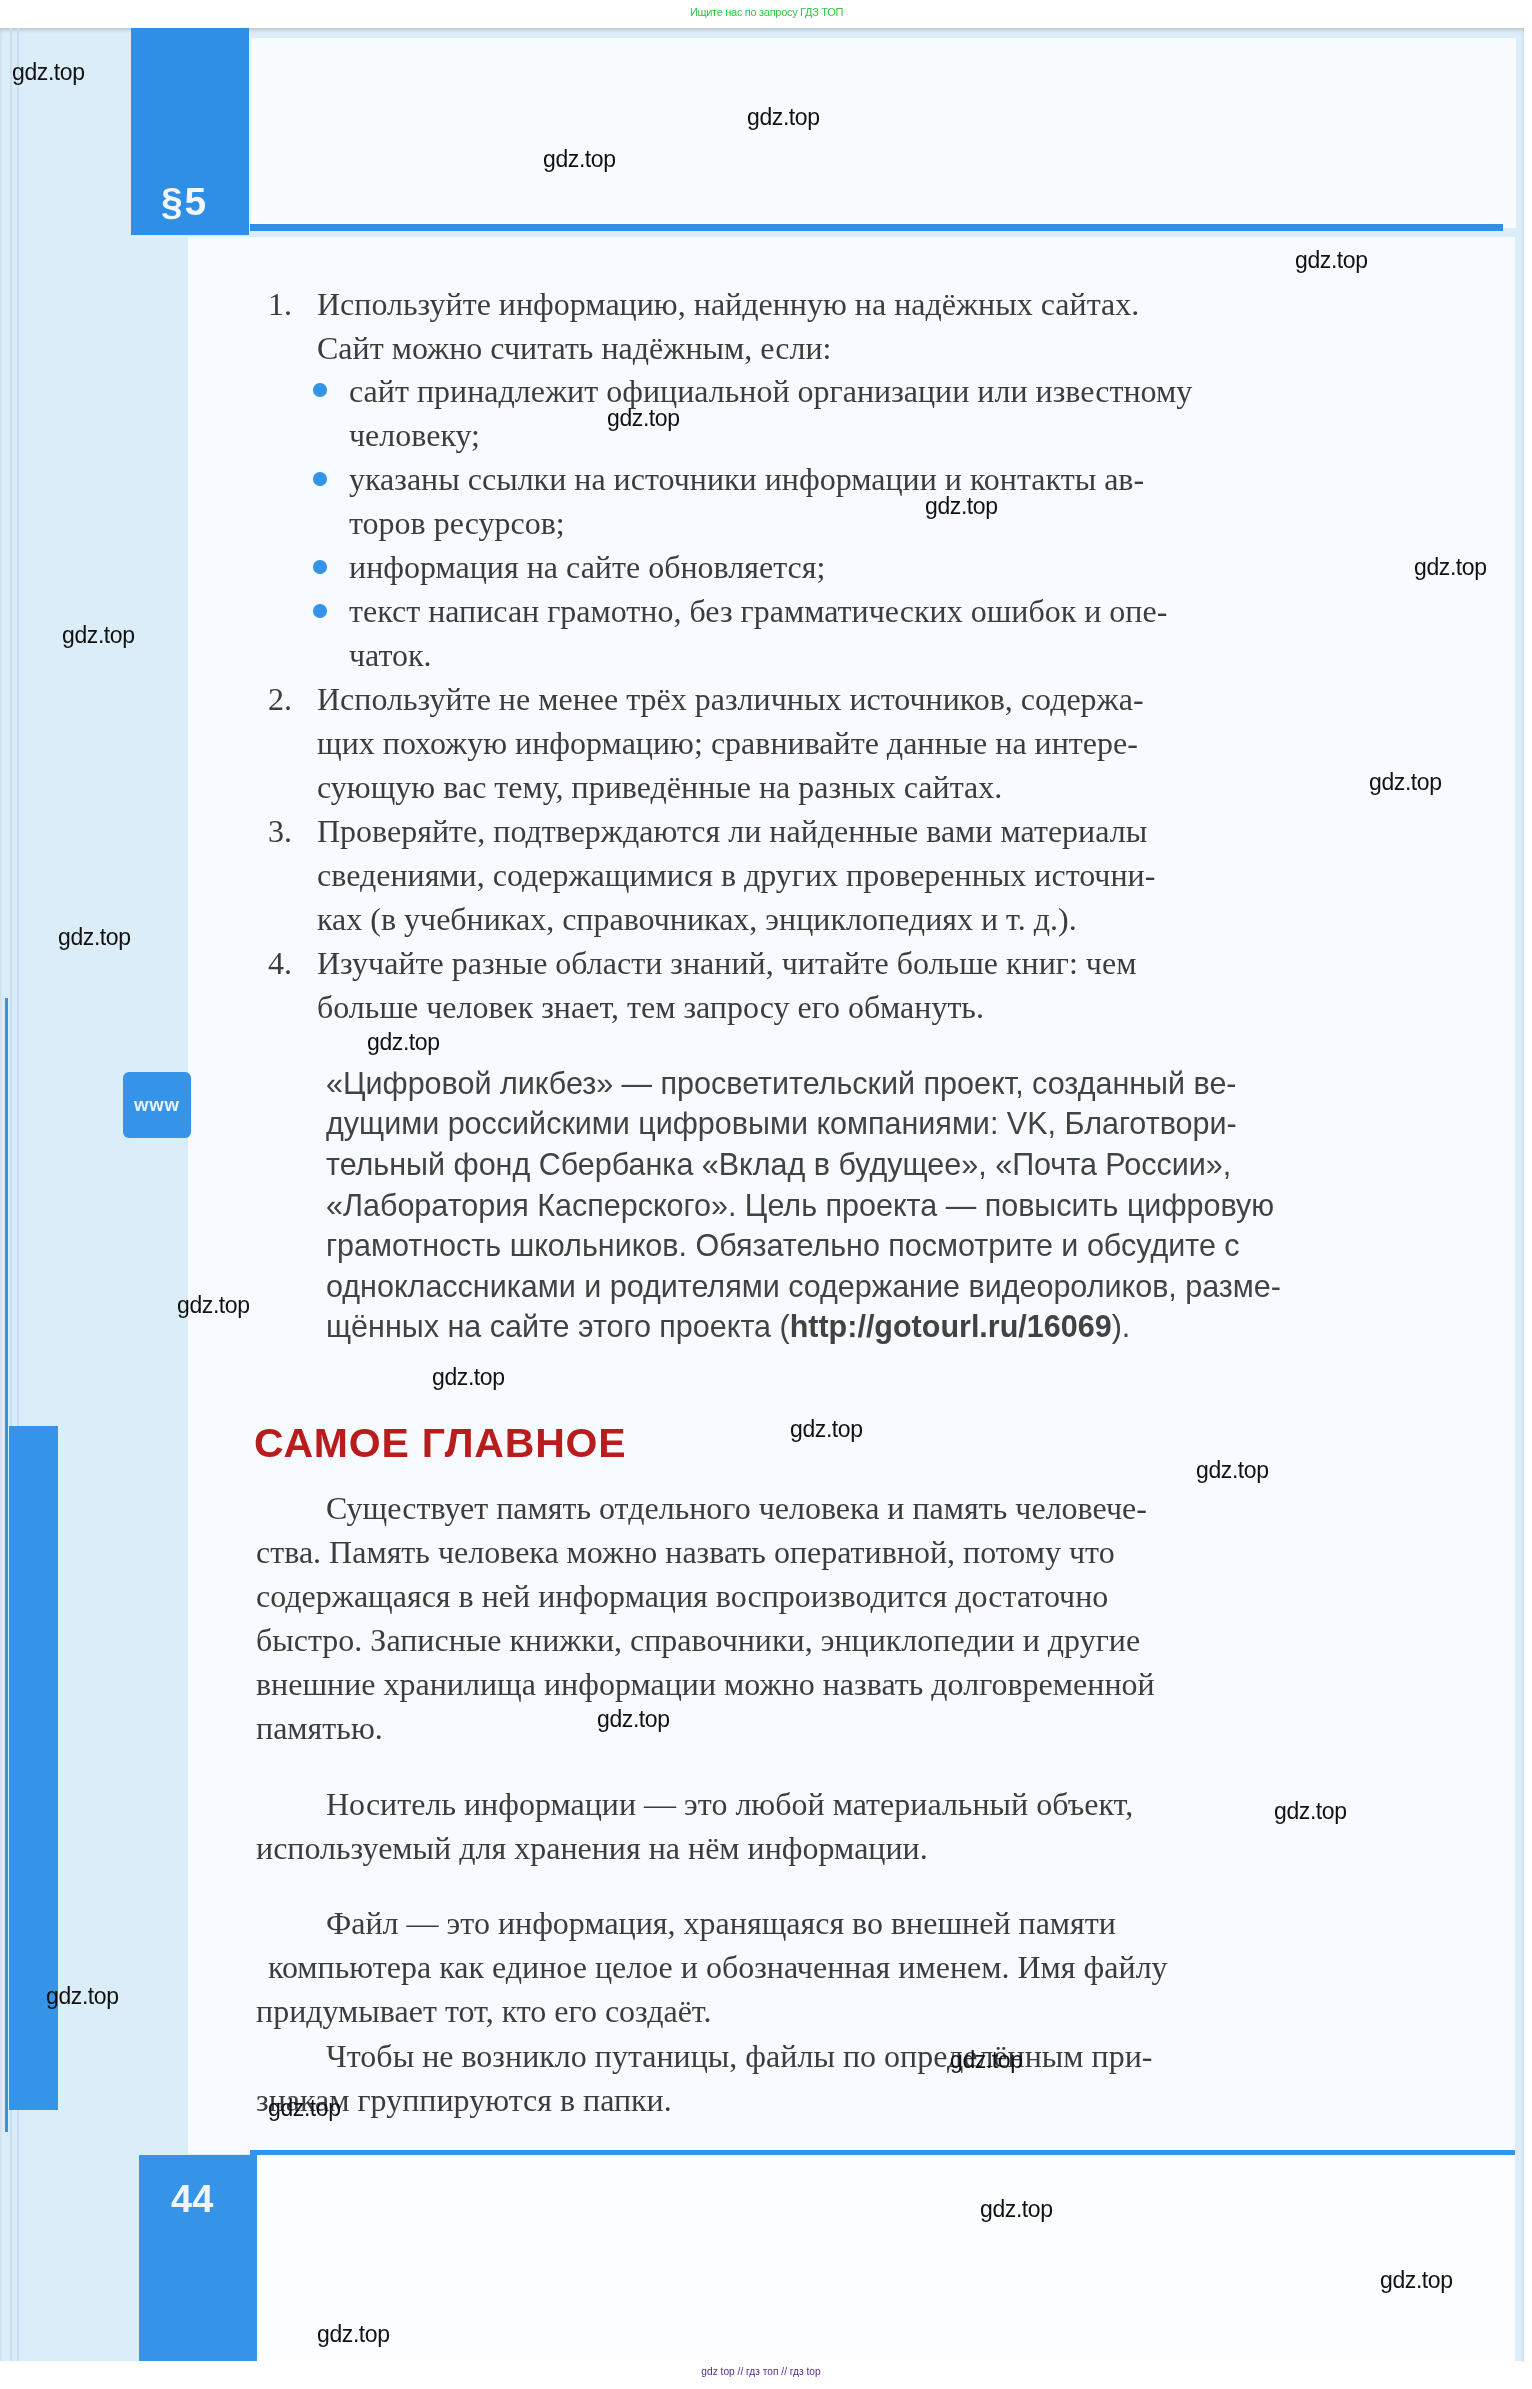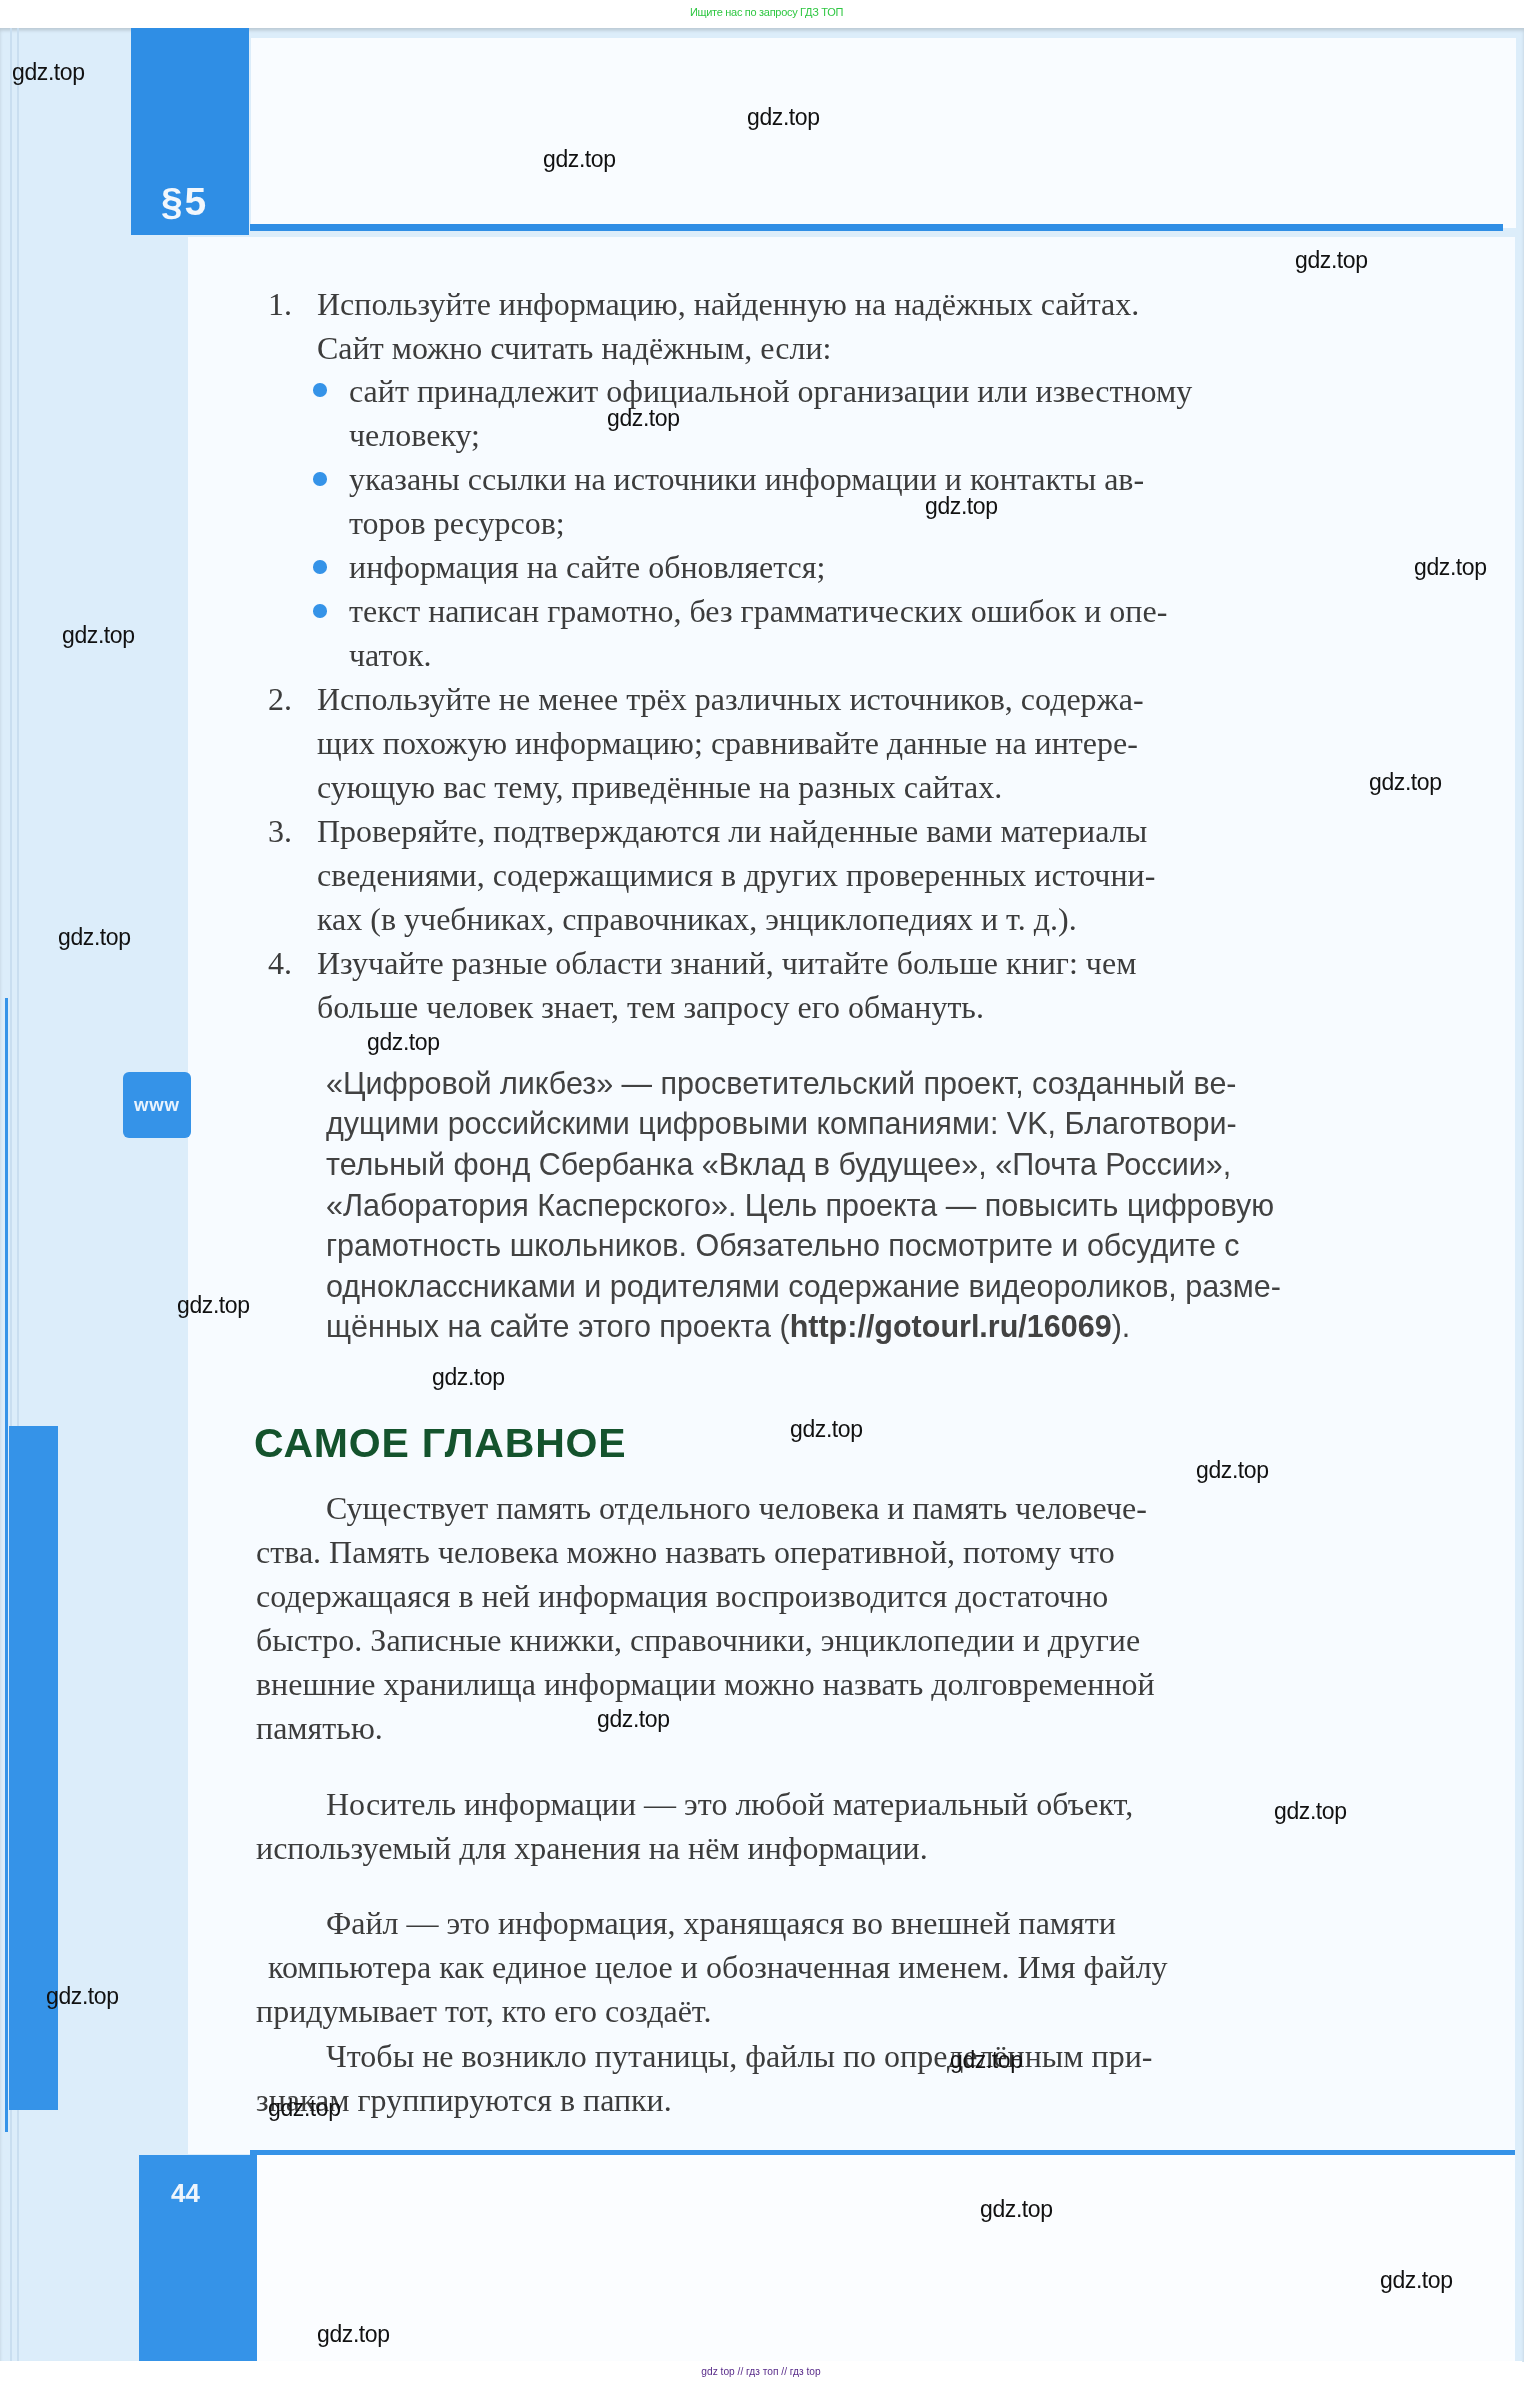--- a/index.html
+++ b/index.html
@@ -27,25 +27,25 @@
 
   .sans { font-family: "Liberation Sans", sans-serif; font-size: 30.5px; color: #424242; }
   .bold-link { font-weight: bold; }
 
   .www-badge { position: absolute; left: 123px; top: 1044px; width: 68px; height: 66px; background: #3593e8; border-radius: 6px; display: flex; align-items: center; justify-content: center; text-align: right; }
   .www-badge span { font-family: "Liberation Sans", sans-serif; font-weight: bold; font-size: 18.6px; color: #e9f3fd; letter-spacing: 0.8px; }
 
   .side-bar-line { position: absolute; left: 5.1px; top: 970px; width: 2.5px; height: 1134px; background: #3593e8; }
   .side-block { position: absolute; left: 8.5px; top: 1398px; width: 49px; height: 684px; background: #3593e8; }
 
-  .summary-title { position: absolute; left: 254px; top: 1392px; font-family: "Liberation Sans", sans-serif; font-weight: bold; font-size: 41px; color: #14532d; letter-spacing: 0.8px; }
+  .summary-title { position: absolute; left: 254px; top: 1392px; font-family: "Liberation Sans", sans-serif; font-weight: bold; font-size: 41px; color: #b91c1c; letter-spacing: 0.8px; }
 
   .bottom-rule { position: absolute; left: 250px; top: 2122px; width: 1265px; height: 5.1px; background: #3593e8; }
   .page-block { position: absolute; left: 139px; top: 2127px; width: 118px; height: 207px; background: #3593e8; }
-  .page-num { position: absolute; left: 171px; top: 2150px; font-family: "Liberation Sans", sans-serif; font-weight: bold; font-size: 26px; color: #eef5fc; }
+  .page-num { position: absolute; left: 171px; top: 2150px; font-family: "Liberation Sans", sans-serif; font-weight: bold; font-size: 38px; color: #eef5fc; }
   .bottom-panel { position: absolute; left: 257px; top: 2127px; width: 1258px; height: 207px; background: #fbfdff; }
 
   .wm { position: absolute; font-family: "Liberation Sans", sans-serif; font-size: 23px; color: #111111; letter-spacing: -0.4px; }
 
   .footer { position: absolute; left: 0; top: 2361px; width: 1522px; height: 28px; background: #ffffff; text-align: center; }
   .footer span { font-family: "Liberation Sans", sans-serif; font-size: 10.2px; color: #5a2d8a; line-height: 22px; }
 </style>
 </head>
 <body>
 

